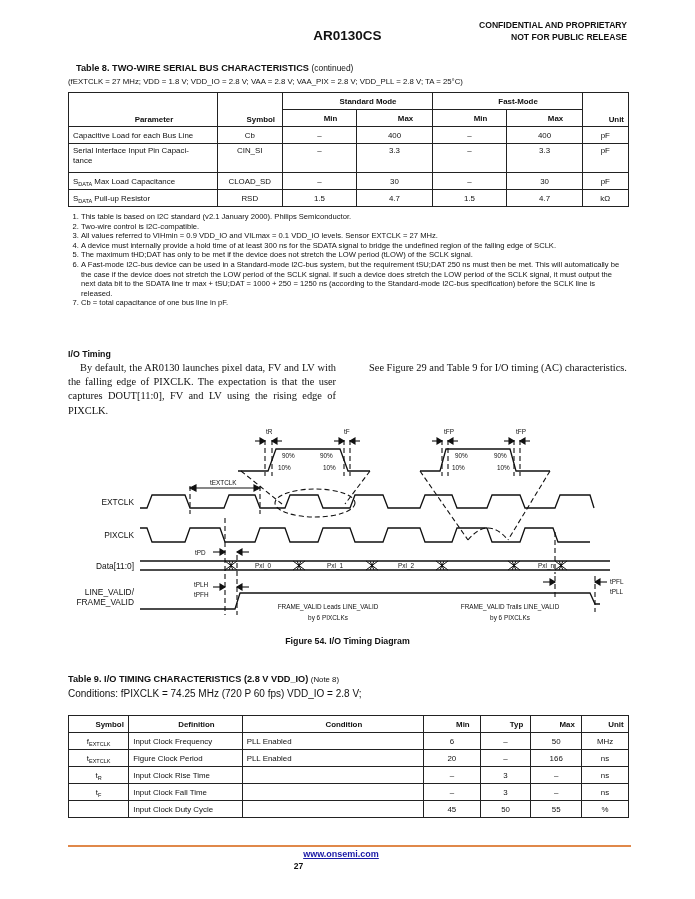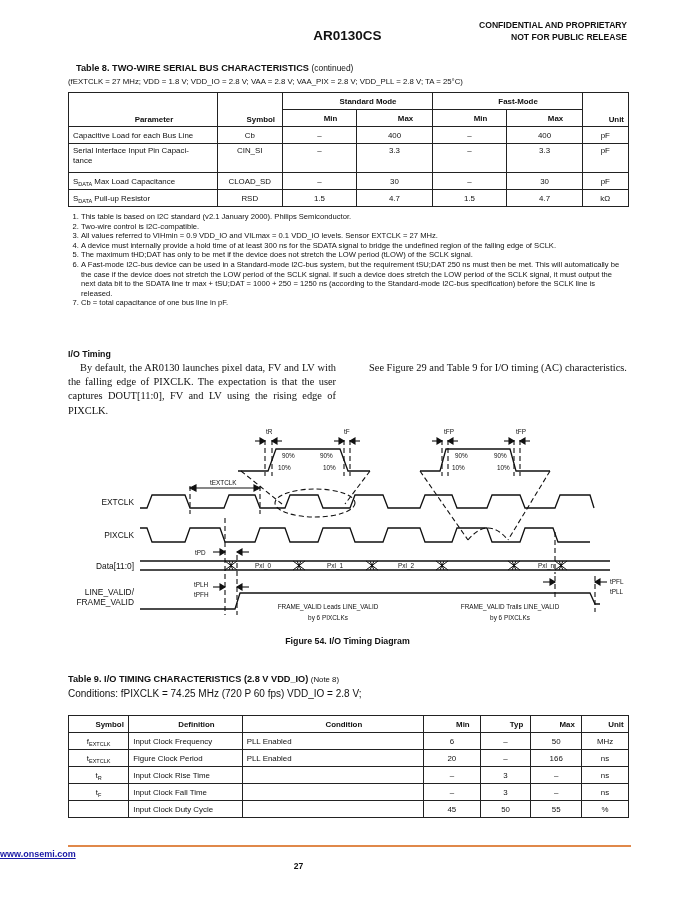--- a/index.html
+++ b/index.html
@@ -22,21 +22,21 @@
   .notes ol { margin: 0; padding-left: 13px; }
   .notes li { margin: 0; }
   .io-h { left: 68px; top: 349px; font-weight: bold; font-size: 8.8px; }
   .io-p1 { left: 68px; top: 361px; width: 268px; font-family: "Liberation Serif", serif; font-size: 10.4px; line-height: 14.2px; text-align: justify; text-indent: 12px; }
   .io-p2 { left: 357px; top: 361px; width: 272px; font-family: "Liberation Serif", serif; font-size: 10.4px; line-height: 14.2px; text-align: justify; text-indent: 12px; }
   .fig-cap { left: 0; width: 695px; top: 636px; text-align: center; font-weight: bold; font-size: 8.8px; }
   .t9-title { left: 68px; top: 674px; font-weight: bold; font-size: 9.2px; }
   .t9-title .normal { font-weight: normal; font-size: 7.8px; }
   .t9-cond { left: 68px; top: 688px; font-size: 10px; line-height: 11px; }
   .footer-rule { left: 68px; top: 845px; width: 563px; height: 2px; background: #e0884a; }
-  .footer-link { left: 0; width: 682px; top: 849px; text-align: left; font-size: 9px; font-weight: bold; color: #1a1aa6; text-decoration: underline; }
+  .footer-link { left: 0; width: 682px; top: 849px; text-align: center; font-size: 9px; font-weight: bold; color: #1a1aa6; text-decoration: underline; }
   .footer-page { left: 0; width: 597px; top: 861px; text-align: center; font-size: 8.6px; font-weight: bold; }
   svg text { font-family: "Liberation Sans", sans-serif; }
 </style>
 </head>
 <body>
 
 <div class="abs hdr-title">AR0130CS</div>
 <div class="abs hdr-conf">
   <div>CONFIDENTIAL AND PROPRIETARY</div>
   <div>NOT FOR PUBLIC RELEASE</div>

